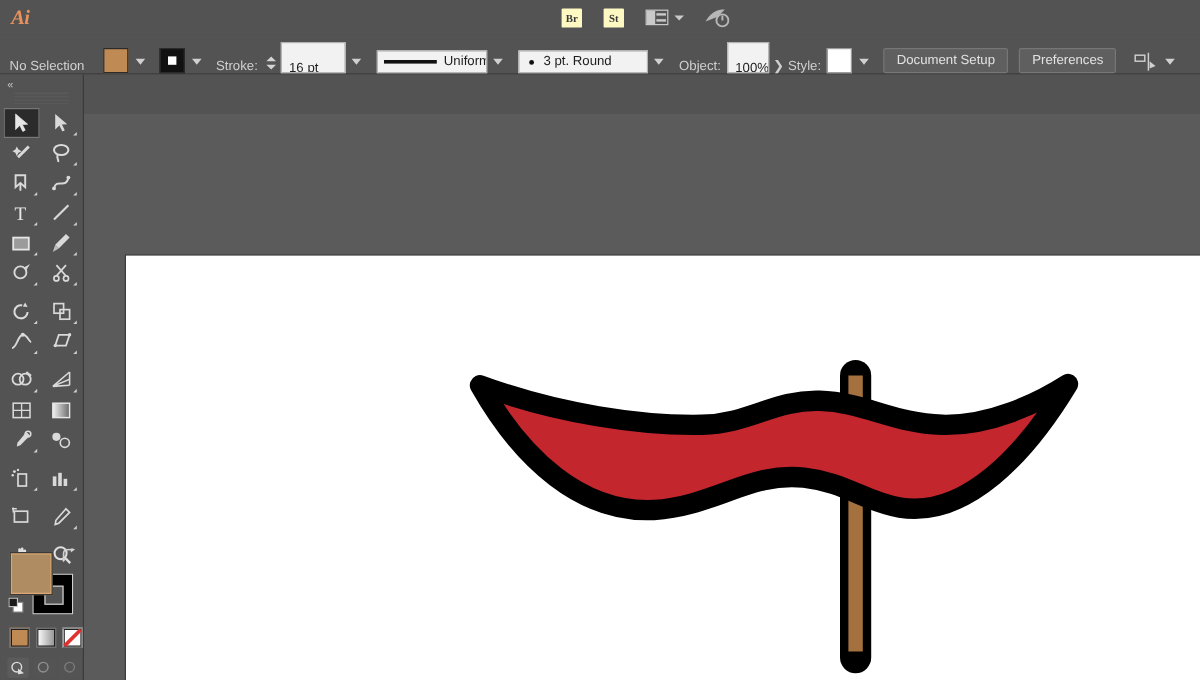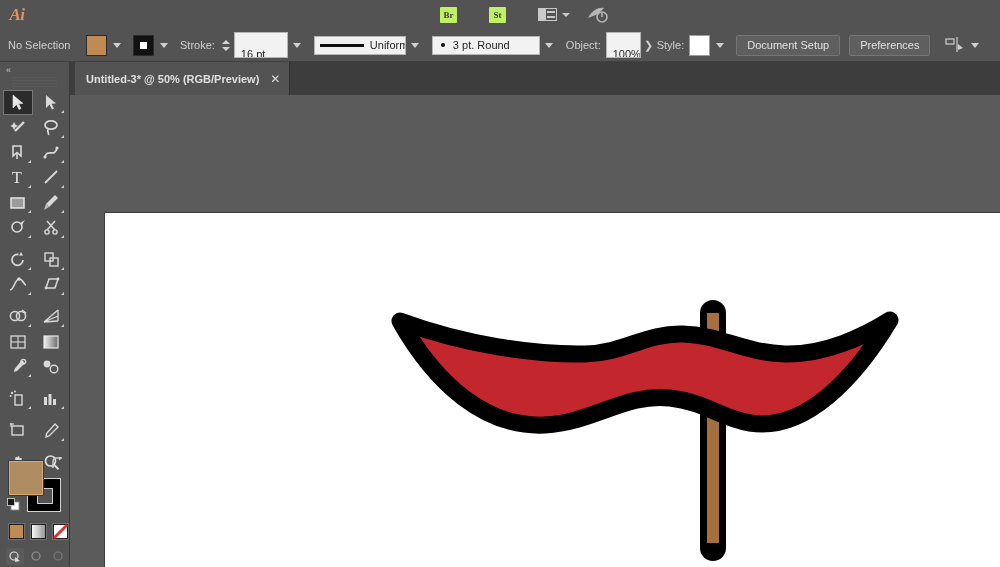--- a/index.html
+++ b/index.html
@@ -59,28 +59,28 @@
   .menu-right {
     position: absolute;
     right: 0; top: 0;
     height: 29px;
     display: flex;
     align-items: center;
     padding-right: 392px;
   }
   .sq-btn {
     width: 17px; height: 16px;
-    background: #bef264;
+    background: #fef9c3;
     color: #3a3a3a;
     font-size: 9px;
     font-weight: bold;
     display: flex;
     align-items: center;
     justify-content: center;
-    margin-right: 32px;
+    margin-right: 18px;
     border-radius: 1px;
     font-family: "Liberation Serif", serif;
   }
   .ws-switch {
     display: flex; align-items: center; margin-right: 16px;
   }
   .ws-icon {
     width: 19px; height: 13px;
     border: 1px solid #c9c9c9;
     box-sizing: border-box;
@@ -111,21 +111,21 @@
   .search-icon svg { display:block; }
 
   
   .controlbar {
     position: absolute;
     left: 0; top: 29px;
     width: 1000px; height: 33px;
     background: #535353;
     border-bottom: 1px solid #3f3f3f;
     display: flex;
-    align-items: center;
+    align-items: flex-end;
     padding-left: 8px;
     box-sizing: border-box;
   }
   .cb-label {
     font-size: 11px;
     color: #d0d0d0;
     white-space: nowrap;
   }
   .no-sel { width: 78px; }
   .sep { width: 9px; flex: none; }
@@ -491,26 +491,20 @@
         <rect x="1" y="3" width="8" height="5" fill="none" stroke="#cfcfcf" stroke-width="1.2"></rect>
         <line x1="12" y1="1" x2="12" y2="16" stroke="#cfcfcf" stroke-width="1.2"></line>
         <path d="M13 8 l5 4 l-5 2 z" fill="#cfcfcf"></path>
       </svg>
     </div>
     <div class="dd">
         <i class="chev-sm"></i>
       </div>
   </div>
 
-  <div class="tabbar">
-    <div class="doc-tab">
-      <span class="doc-tab-title">Untitled-3* @ 50% (RGB/Preview)</span>
-      <span class="tab-close">✕</span>
-    </div>
-  </div>
 
   <div class="canvas-area">
     <div class="artboard">
       <svg class="art-svg" width="1000" height="420" viewBox="0 0 1000 420">
 
         <line x1="608" y1="100" x2="608" y2="335" stroke="#000000" stroke-width="26" stroke-linecap="round"></line>
         <line x1="608" y1="100" x2="608" y2="330" stroke="#a3703e" stroke-width="12" stroke-linecap="butt"></line>
 
         <path d="M295 108
                  C 330 170, 380 215, 440 212

